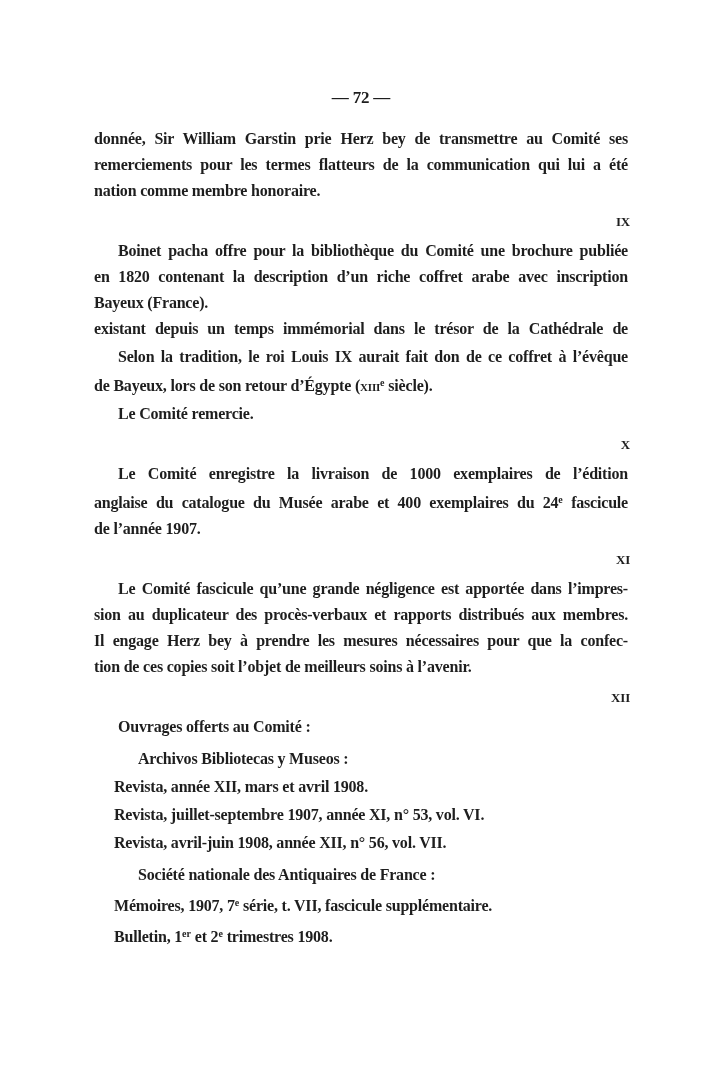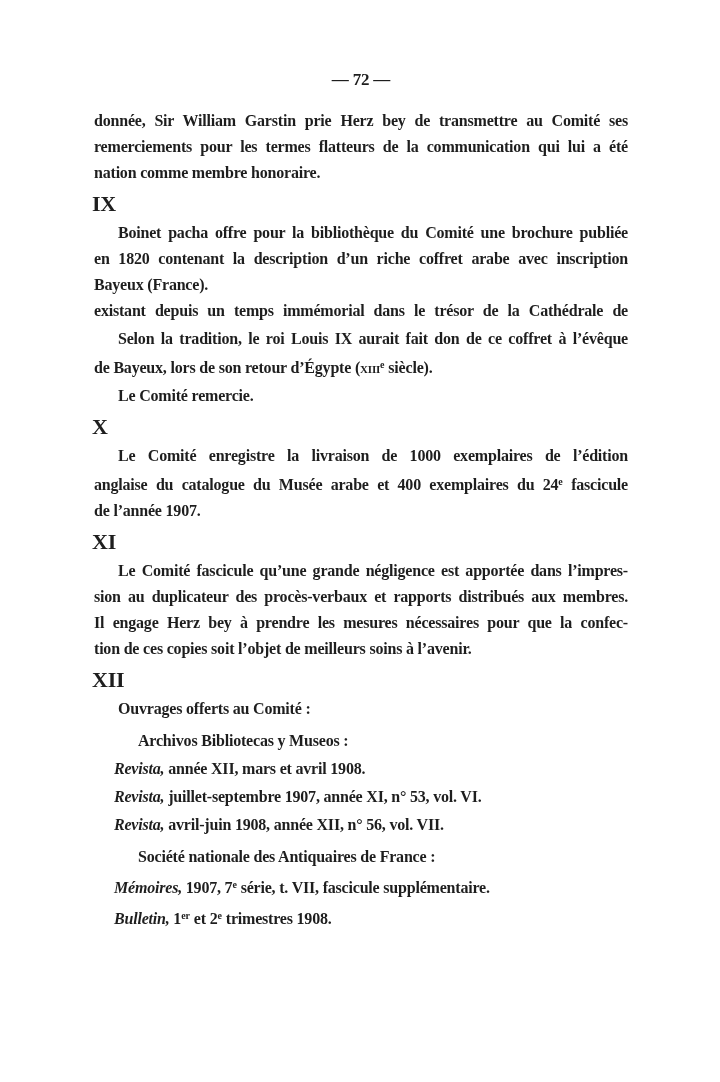--- a/index.html
+++ b/index.html
@@ -9,21 +9,21 @@
   }
   .page {
     position: relative;
     width: 720px;
     height: 1082px;
     box-sizing: border-box;
     background: #ffffff;
     color: #1e1e1e;
     font-family: "Liberation Serif", "DejaVu Serif", serif;
     font-weight: bold;
-    padding: 68px 90px 0 92px;
+    padding: 86px 90px 0 92px;
     overflow: hidden;
     letter-spacing: -0.2px;
   }
   .page-number {
     text-align: center;
     font-size: 17px;
     line-height: 24px;
     margin-bottom: 16px;
   }
   .block { margin: 2px; }
@@ -32,30 +32,30 @@
     line-height: 26px;
     white-space: normal;
   }
   
   .just {
     text-align: justify;
     text-align-last: justify;
     -moz-text-align-last: justify;
   }
   .heading {
-    text-align: left;
-    font-size: 22px;
+    text-align: right;
+    font-size: 13px;
     line-height: 26px;
     margin: 5px 0 3px 0;
   }
   .group-head { margin-top: 6px; }
   .ind1 { text-indent: 24px; }
   .ind2 { text-indent: 44px; }
   .entry .line { text-indent: 20px; }
-  .i  { font-style: italic; }
+  .i  { }
   .sup {
     font-size: 10px;
     vertical-align: 5px;
     letter-spacing: 0;
   }
   .sc { font-variant: small-caps; }
 </style>
 </head>
 <body>
 

